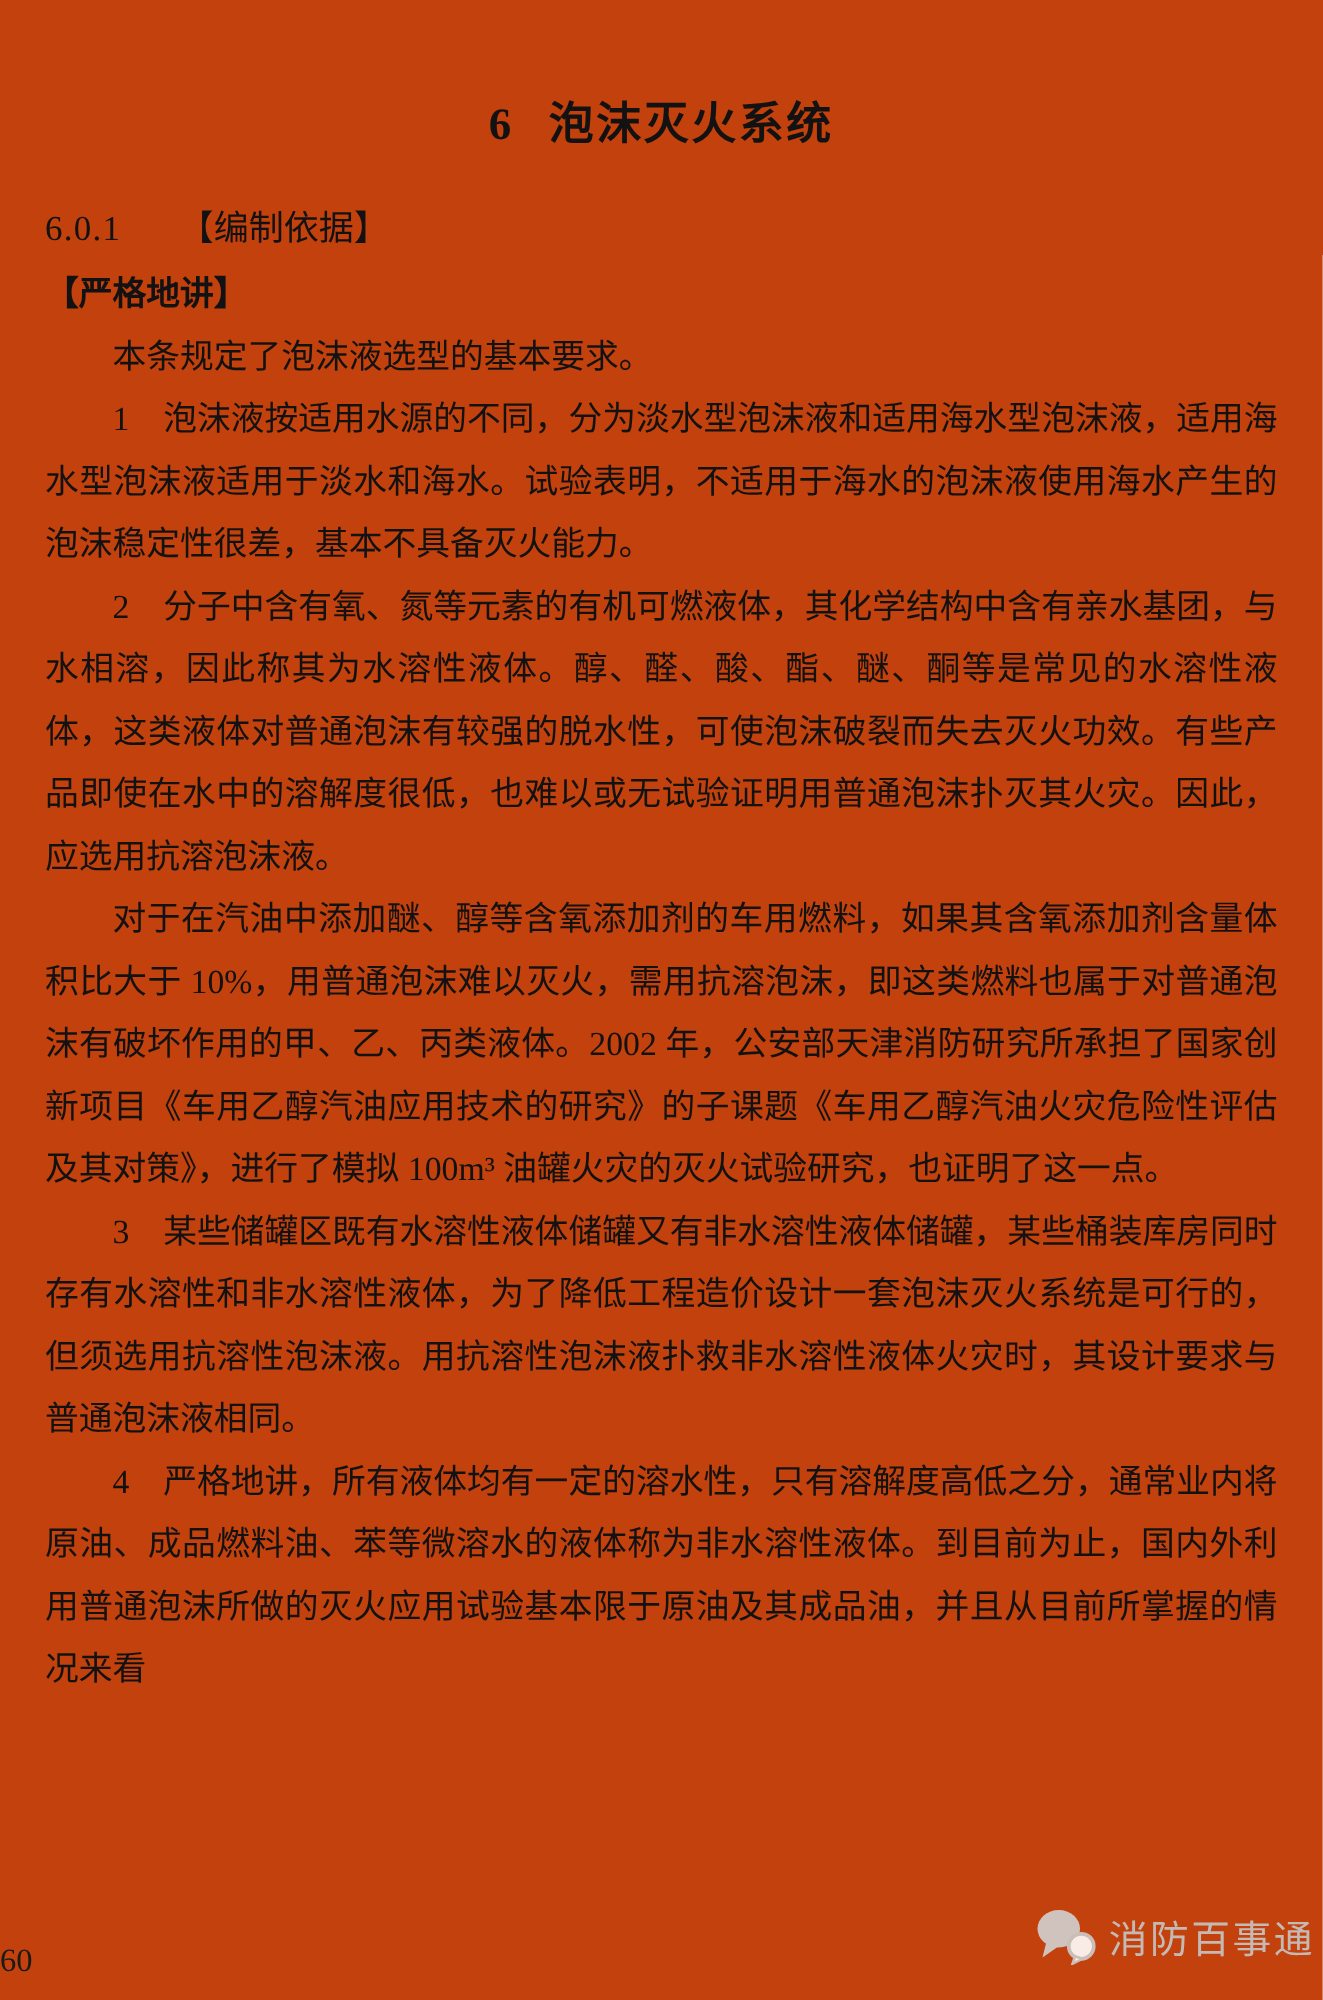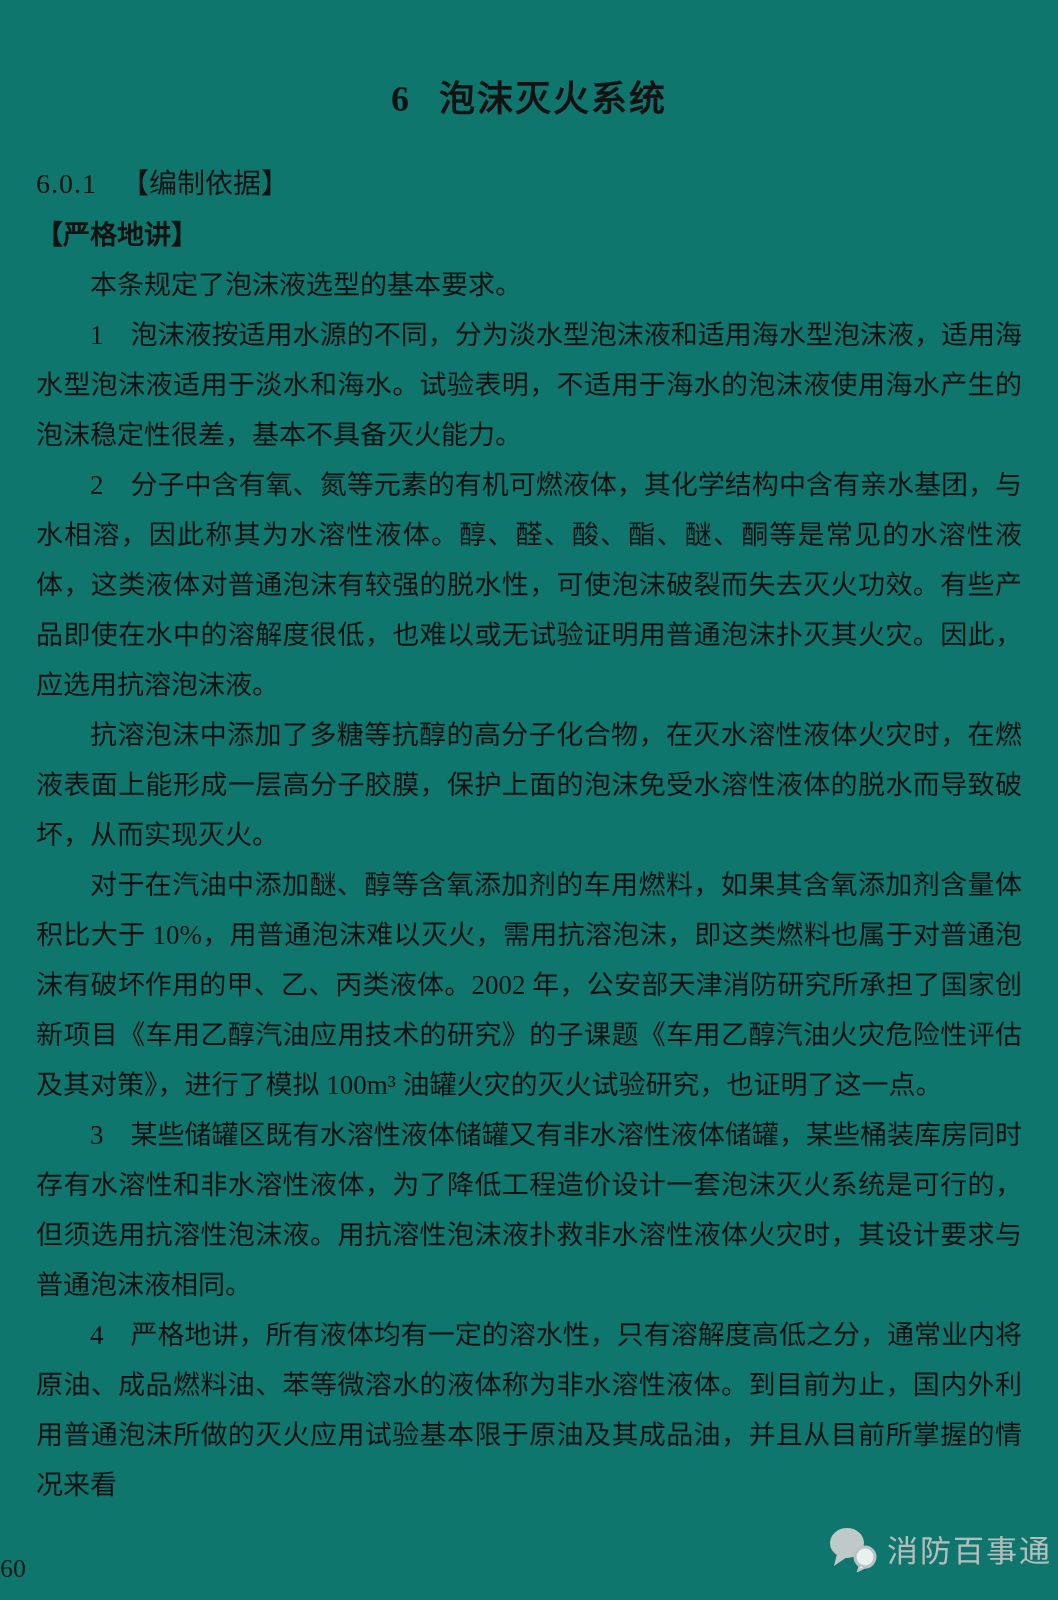--- a/index.html
+++ b/index.html
@@ -6,41 +6,41 @@
   body {
     width: 1058px; height: 1600px;
     background: #ffffff;
     font-family: "Liberation Serif", "DejaVu Serif", serif;
     color: #121212;
     overflow: hidden;
   }
   .page {
     position: relative;
     width: 1058px; height: 1600px;
-    background: #0f766e;
+    background: #c2410c;
   }
   .content {
     position: absolute;
     left: 36px; right: 36px; top: 0;
   }
   .title {
     padding-top: 50px;
     height: 56px;
     text-align: center;
     font-size: 36px;
     font-weight: 700;
     letter-spacing: 2px;
     line-height: 50px;
   }
   .title .num { margin-right: 30px; letter-spacing: 0; }
   .section-heading {
     margin-top: 36px;
     display: flex;
     align-items: baseline;
-    gap: 24px;
+    gap: 46px;
     font-size: 28px;
     line-height: 36px;
   }
   .section-heading .sec-num { font-weight: 400; letter-spacing: 1px; }
   .section-heading .sec-label { font-weight: 400; }
   .body {
     margin-top: 8px;
     font-size: 27px;
     line-height: 50px;
     text-align: justify;
@@ -80,21 +80,20 @@
     <div class="section-heading">
       <span class="sec-num">6.0.1</span>
       <span class="sec-label">【编制依据】</span>
     </div>
 
     <div class="body">
       <p class="flush">【严格地讲】</p>
       <p>本条规定了泡沫液选型的基本要求。</p>
       <p>1　泡沫液按适用水源的不同，分为淡水型泡沫液和适用海水型泡沫液，适用海水型泡沫液适用于淡水和海水。试验表明，不适用于海水的泡沫液使用海水产生的泡沫稳定性很差，基本不具备灭火能力。</p>
       <p>2　分子中含有氧、氮等元素的有机可燃液体，其化学结构中含有亲水基团，与水相溶，因此称其为水溶性液体。醇、醛、酸、酯、醚、酮等是常见的水溶性液体，这类液体对普通泡沫有较强的脱水性，可使泡沫破裂而失去灭火功效。有些产品即使在水中的溶解度很低，也难以或无试验证明用普通泡沫扑灭其火灾。因此，应选用抗溶泡沫液。</p>
-      <p>抗溶泡沫中添加了多糖等抗醇的高分子化合物，在灭水溶性液体火灾时，在燃液表面上能形成一层高分子胶膜，保护上面的泡沫免受水溶性液体的脱水而导致破坏，从而实现灭火。</p>
       <p>对于在汽油中添加醚、醇等含氧添加剂的车用燃料，如果其含氧添加剂含量体积比大于 10%，用普通泡沫难以灭火，需用抗溶泡沫，即这类燃料也属于对普通泡沫有破坏作用的甲、乙、丙类液体。2002 年，公安部天津消防研究所承担了国家创新项目《车用乙醇汽油应用技术的研究》的子课题《车用乙醇汽油火灾危险性评估及其对策》，进行了模拟 100m³ 油罐火灾的灭火试验研究，也证明了这一点。</p>
       <p>3　某些储罐区既有水溶性液体储罐又有非水溶性液体储罐，某些桶装库房同时存有水溶性和非水溶性液体，为了降低工程造价设计一套泡沫灭火系统是可行的，但须选用抗溶性泡沫液。用抗溶性泡沫液扑救非水溶性液体火灾时，其设计要求与普通泡沫液相同。</p>
       <p>4　严格地讲，所有液体均有一定的溶水性，只有溶解度高低之分，通常业内将原油、成品燃料油、苯等微溶水的液体称为非水溶性液体。到目前为止，国内外利用普通泡沫所做的灭火应用试验基本限于原油及其成品油，并且从目前所掌握的情况来看</p>
     </div>
 
   </div>
 
   <div class="watermark">
     <span class="wm-icon">
       <svg width="54" height="46" viewBox="0 0 54 46" xmlns="http://www.w3.org/2000/svg">

